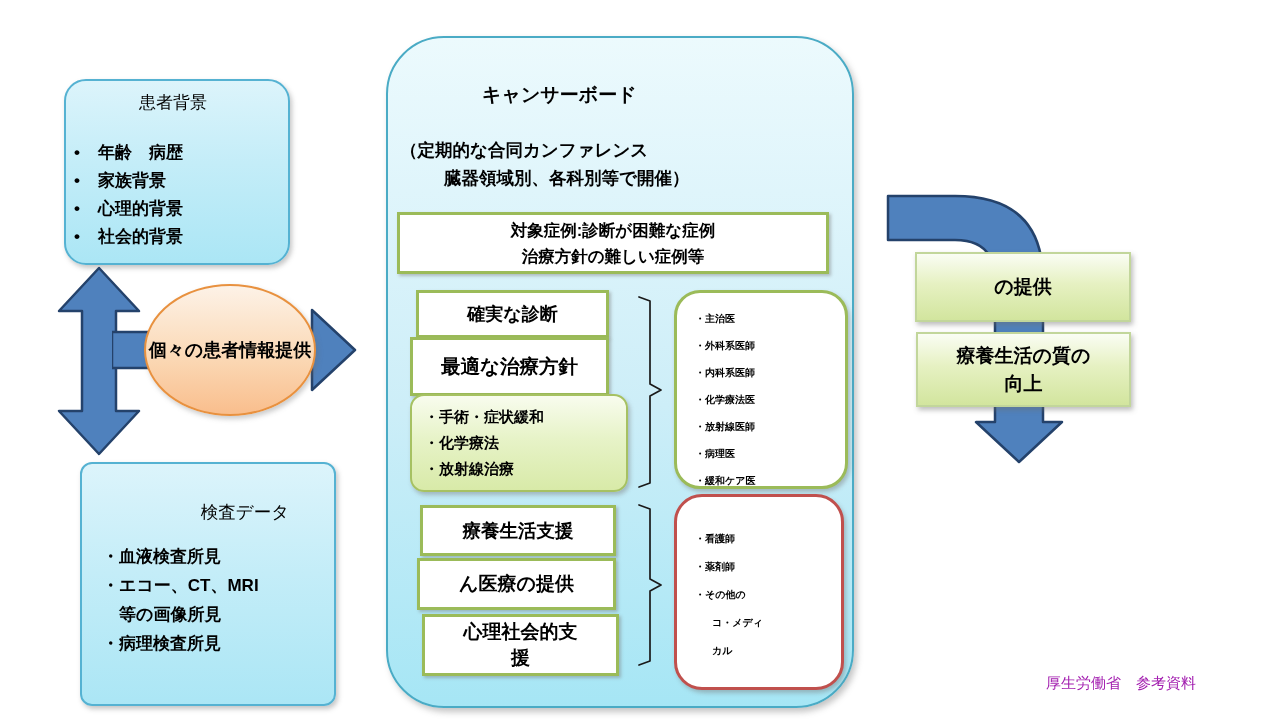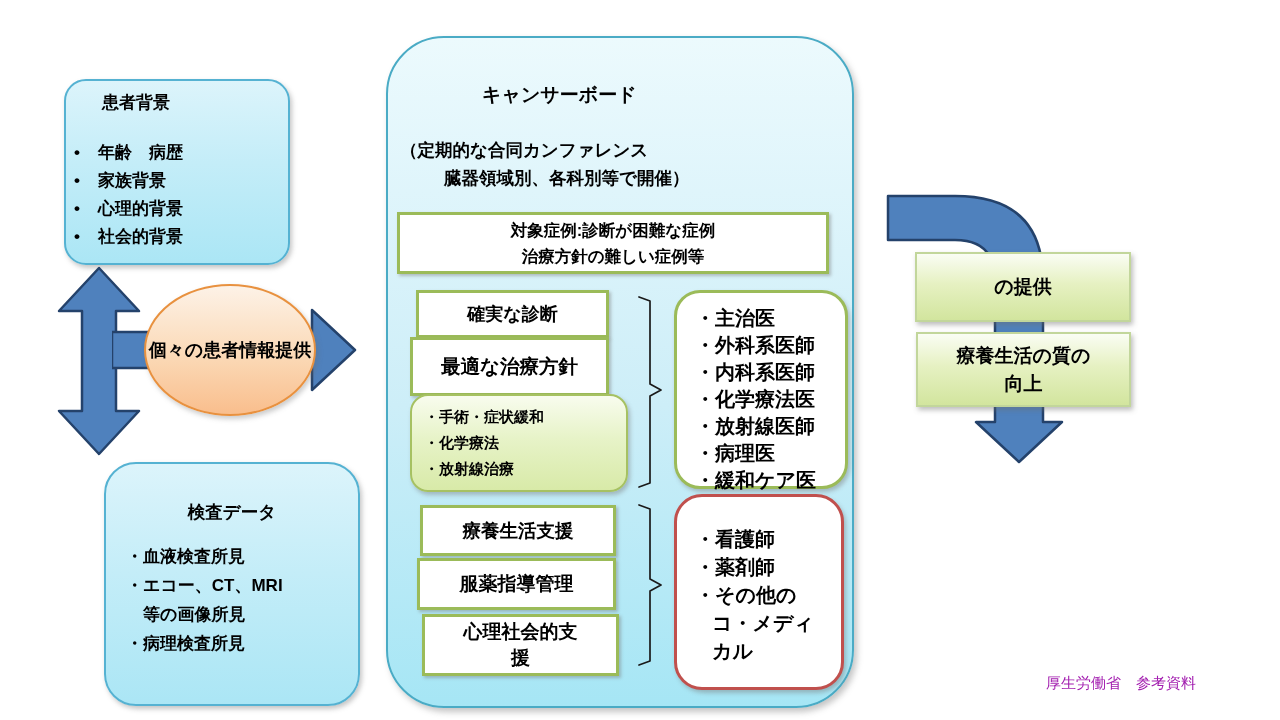--- a/index.html
+++ b/index.html
@@ -12,21 +12,21 @@
   .blue-box{
     background:linear-gradient(180deg,#dcf4fb 0%,#c4edf8 45%,#abe6f5 100%);
     border:2px solid #55b2d2;border-radius:22px;
     box-shadow:2px 3px 5px rgba(110,110,110,.4);
   }
   .cancer-box{
     background:linear-gradient(180deg,#ecfafd 0%,#cdeef8 55%,#a6e6f5 100%);
     border:2px solid #4aabc5;border-radius:58px;
     box-shadow:3px 4px 6px rgba(110,110,110,.4);
   }
-  .box-title{font-weight:bold;font-size:17px;}
+  .box-title{font-weight:normal;font-size:17px;margin-left:37px;}
   .bullet-item{position:relative;font-weight:bold;font-size:17px;line-height:28px;padding-left:32px;}
   .bullet-item::before{content:"•";position:absolute;left:8px;top:0;font-size:17px;}
   .plain-line{font-weight:bold;font-size:17px;line-height:29px;white-space:nowrap;}
   .indent1{padding-left:17px;}
   
   .wbox{
     background:#ffffff;border:3px solid #9bbb59;
     display:flex;flex-direction:column;align-items:center;justify-content:center;
     font-weight:bold;text-align:center;
     box-shadow:2px 2px 3px rgba(120,120,120,.45);
@@ -34,21 +34,21 @@
   .green-grad{
     background:linear-gradient(180deg,#f8fcee 0%,#e7f3c8 45%,#d8eaa8 100%);
     border:2px solid #a6c162;border-radius:14px;
     box-shadow:2px 3px 4px rgba(120,120,120,.45);
   }
   .member{
     background:#ffffff;border:3px solid #9bbb59;border-radius:26px;
     box-shadow:2px 3px 4px rgba(120,120,120,.45);
   }
   .member-red{border-color:#c0504d;border-radius:28px;}
-  .member-line{font-weight:bold;font-size:20px;line-height:27px;white-space:nowrap;}
+  .member-line{font-weight:bold;font-size:10px;line-height:27px;white-space:nowrap;}
   .ellipse{
     background:linear-gradient(180deg,#fdf2e7 0%,#fbd9b6 55%,#f9be8d 100%);
     border:2.5px solid #e8913f;border-radius:50%;
     display:flex;flex-direction:row;align-items:center;justify-content:center;
     box-shadow:2px 3px 5px rgba(110,110,110,.35);
   }
   .ellipse-line{font-weight:bold;font-size:18px;line-height:26px;}
   .outcome{
     background:linear-gradient(180deg,#fafdf4 0%,#e6f1c2 45%,#d2e59e 100%);
     border:2px solid #c2d69b;
@@ -90,21 +90,21 @@
   <svg class="abs" style="left:112px;top:306px;" width="248" height="88" viewBox="0 0 248 88">
     <polygon points="0,26 200,26 200,4 243,44 200,84 200,62 0,62" fill="#4f81bd" stroke="#24426b" stroke-width="2.5" stroke-linejoin="round"></polygon>
   </svg>
 
   <div class="abs ellipse" style="left:144px;top:284px;width:168px;height:128px;">
     <div class="ellipse-line">個々の</div>
     <div class="ellipse-line">患者情報</div>
     <div class="ellipse-line">提供</div>
   </div>
 
-  <div class="abs blue-box" style="left:104px;top:462px;width:252px;height:240px;border-radius:32px;">
+  <div class="abs blue-box" style="left:80px;top:462px;width:252px;height:240px;border-radius:12px;">
     <div class="box-title abs" style="left:0;top:36px;width:100%;text-align:center;font-size:17.5px;">検査データ</div>
     <div class="abs" style="left:20px;top:78px;">
       <div class="plain-line">・血液検査所見</div>
       <div class="plain-line">・エコー、CT、MRI</div>
       <div class="plain-line indent1">等の画像所見</div>
       <div class="plain-line">・病理検査所見</div>
     </div>
   </div>
 
   <div class="abs cancer-box" style="left:386px;top:36px;width:464px;height:668px;">
@@ -115,21 +115,21 @@
     <div class="abs nowrap" style="left:56px;top:128px;font-weight:bold;font-size:17.5px;">臓器領域別、各科別等で開催）</div>
 
     <div class="abs wbox" style="left:9px;top:174px;width:426px;height:56px;">
       <div style="font-size:16.5px;line-height:26px;">対象症例:診断が困難な症例</div>
       <div style="font-size:16.5px;line-height:26px;">治療方針の難しい症例等</div>
     </div>
 
     <div class="abs wbox" style="left:28px;top:252px;width:187px;height:42px;font-size:18px;">確実な診断</div>
     <div class="abs wbox" style="left:22px;top:299px;width:193px;height:53px;font-size:19.5px;">最適な治療方針</div>
 
-    <div class="abs green-grad" style="left:22px;top:356px;width:214px;height:94px;padding:0;border-radius:18px;">
+    <div class="abs green-grad" style="left:22px;top:356px;width:214px;height:94px;padding:0;">
       <div class="abs" style="left:12px;top:8px;">
         <div class="member-line" style="font-size:15px;line-height:26px;">・手術・症状緩和</div>
         <div class="member-line" style="font-size:15px;line-height:26px;">・化学療法</div>
         <div class="member-line" style="font-size:15px;line-height:26px;">・放射線治療</div>
       </div>
     </div>
 
     <svg class="abs" style="left:246px;top:256px;" width="32" height="200" viewBox="0 0 32 200">
       <path d="M5,3 L16,7 L16,90 L27,96 L16,102 L16,189 L5,193" fill="none" stroke="#1a1a1a" stroke-width="1.7" stroke-linejoin="round" stroke-linecap="round"></path>
     </svg>
@@ -140,21 +140,21 @@
         <div class="member-line">・外科系医師</div>
         <div class="member-line">・内科系医師</div>
         <div class="member-line">・化学療法医</div>
         <div class="member-line">・放射線医師</div>
         <div class="member-line">・病理医</div>
         <div class="member-line">・緩和ケア医</div>
       </div>
     </div>
 
     <div class="abs wbox" style="left:32px;top:467px;width:190px;height:45px;font-size:18.5px;">療養生活支援</div>
-    <div class="abs wbox" style="left:29px;top:520px;width:193px;height:46px;font-size:19px;">服薬指導管理</div>
+    <div class="abs wbox" style="left:29px;top:520px;width:193px;height:46px;font-size:19px;">ん医療の提供</div>
     <div class="abs wbox" style="left:34px;top:576px;width:191px;height:56px;">
       <div style="font-size:19px;line-height:26px;">心理社会的支</div>
       <div style="font-size:19px;line-height:26px;">援</div>
     </div>
 
     <svg class="abs" style="left:246px;top:464px;" width="32" height="170" viewBox="0 0 32 170">
       <path d="M5,3 L16,7 L16,77 L27,83 L16,89 L16,159 L5,163" fill="none" stroke="#1a1a1a" stroke-width="1.7" stroke-linejoin="round" stroke-linecap="round"></path>
     </svg>
 
     <div class="abs member member-red" style="left:286px;top:456px;width:164px;height:190px;">

